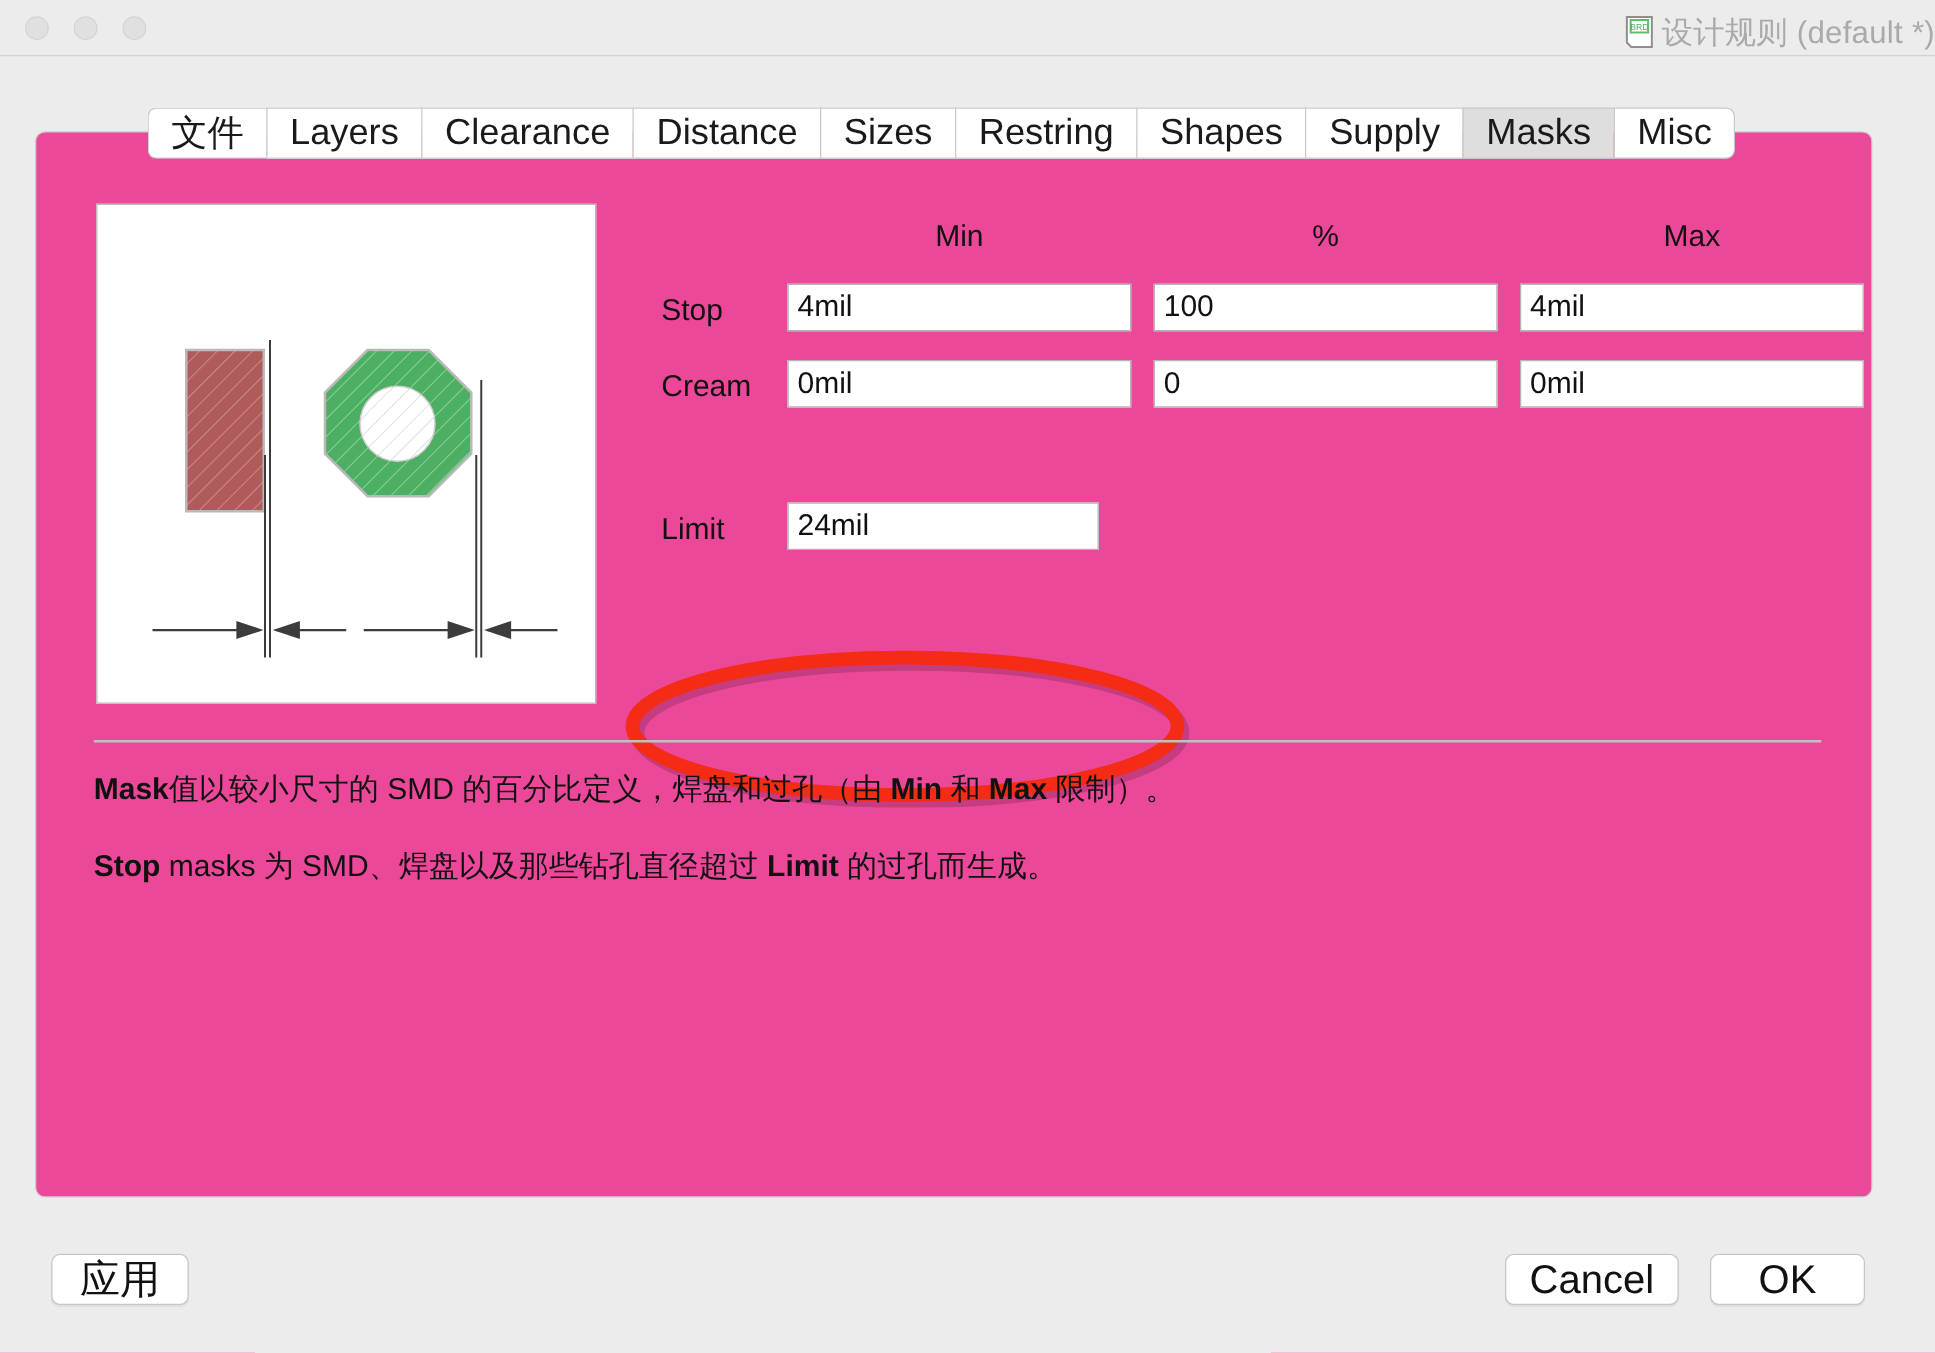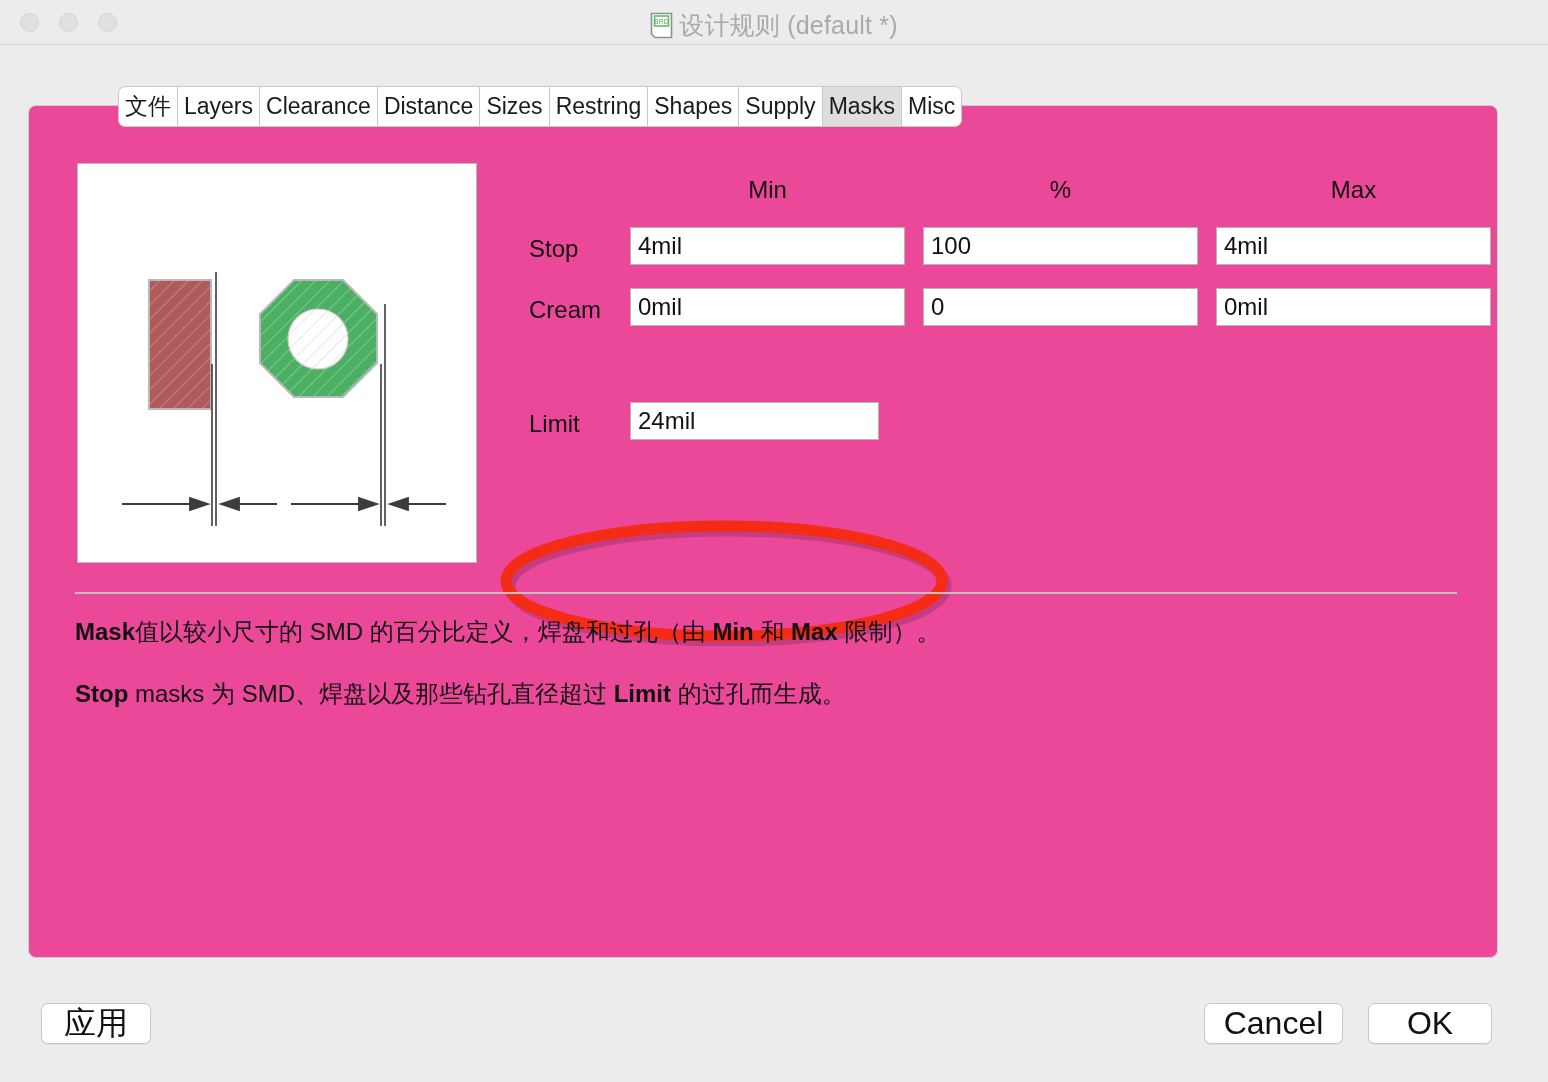--- a/index.html
+++ b/index.html
@@ -40,21 +40,21 @@
     border: 1px solid #d4d4d4;
     box-sizing: border-box;
   }
   .title-wrap {
     position: absolute;
     left: 0; top: 0;
     width: 1548px;
     height: 50px;
     display: flex;
     align-items: center;
-    justify-content: center;
+    justify-content: flex-end;
     gap: 6px;
   }
   .title-text {
     font-size: 25px;
     color: #aaaaaa;
     letter-spacing: 0.2px;
   }
   .doc-icon {
     width: 23px; height: 27px;
     position: relative;
@@ -71,23 +71,23 @@
     align-items: stretch;
     z-index: 5;
   }
   .tab {
     background: #ffffff;
     border: 1px solid #c9c9c9;
     border-right: none;
     display: flex;
     align-items: center;
     justify-content: center;
-    font-size: 23px;
+    font-size: 29px;
     color: #1a1a1a;
-    padding: 0 6px;
+    padding: 0 18px;
     box-sizing: border-box;
     height: 41px;
     white-space: nowrap;
   }
   .tab:first-child {
     border-top-left-radius: 7px;
     border-bottom-left-radius: 7px;
   }
   .tab:last-child {
     border-right: 1px solid #c9c9c9;

